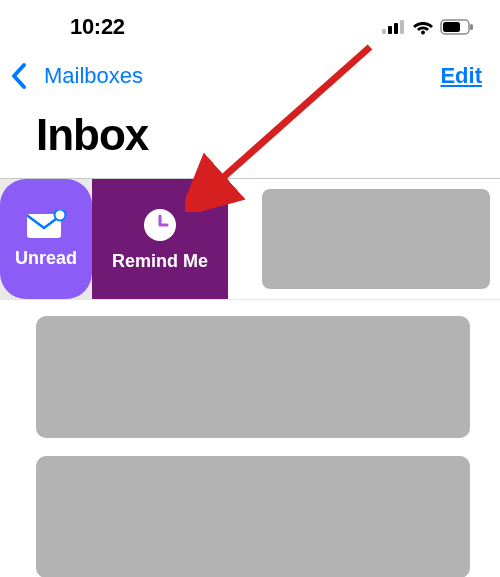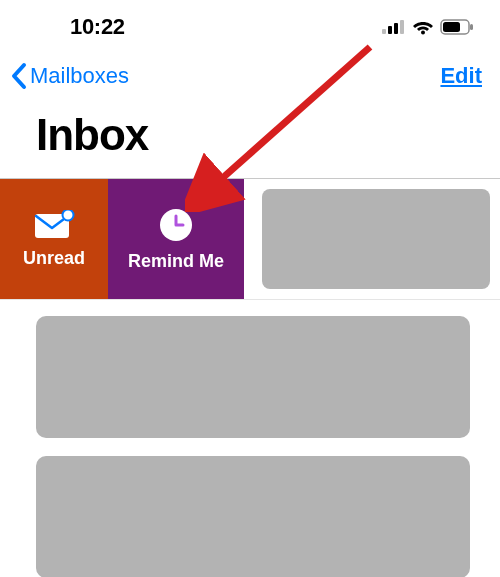--- a/index.html
+++ b/index.html
@@ -34,21 +34,21 @@
       justify-content: space-between;
       align-items: center;
       padding: 12px 18px 6px 10px;
     }
     .back-btn {
       display: flex;
       align-items: center;
       color: #007aff;
       font-size: 22px;
       font-weight: 400;
-      gap: 2px;
+      gap: 16px;
     }
     .edit-btn {
       color: #007aff;
       font-size: 22px;
       font-weight: 600;
       text-decoration: underline;
     }
     .page-title {
       font-size: 44px;
       font-weight: 800;
@@ -65,21 +65,21 @@
     .swipe-btn {
       display: flex;
       flex-direction: column;
       align-items: center;
       justify-content: center;
       color: #fff;
       font-size: 18px;
       font-weight: 600;
       gap: 8px;
     }
-    .swipe-unread { background: #c2410c; width: 108px; }
+    .swipe-unread { background: #8b5cf6; width: 92px; border-radius: 26px; }
     .swipe-remind { background: #701a75; width: 136px; }
     .swipe-remainder {
       background: #fff;
       flex: 1;
       display: flex;
       align-items: center;
       justify-content: flex-end;
       padding: 10px 10px 10px 0;
     }
     .gray-block-inline {

